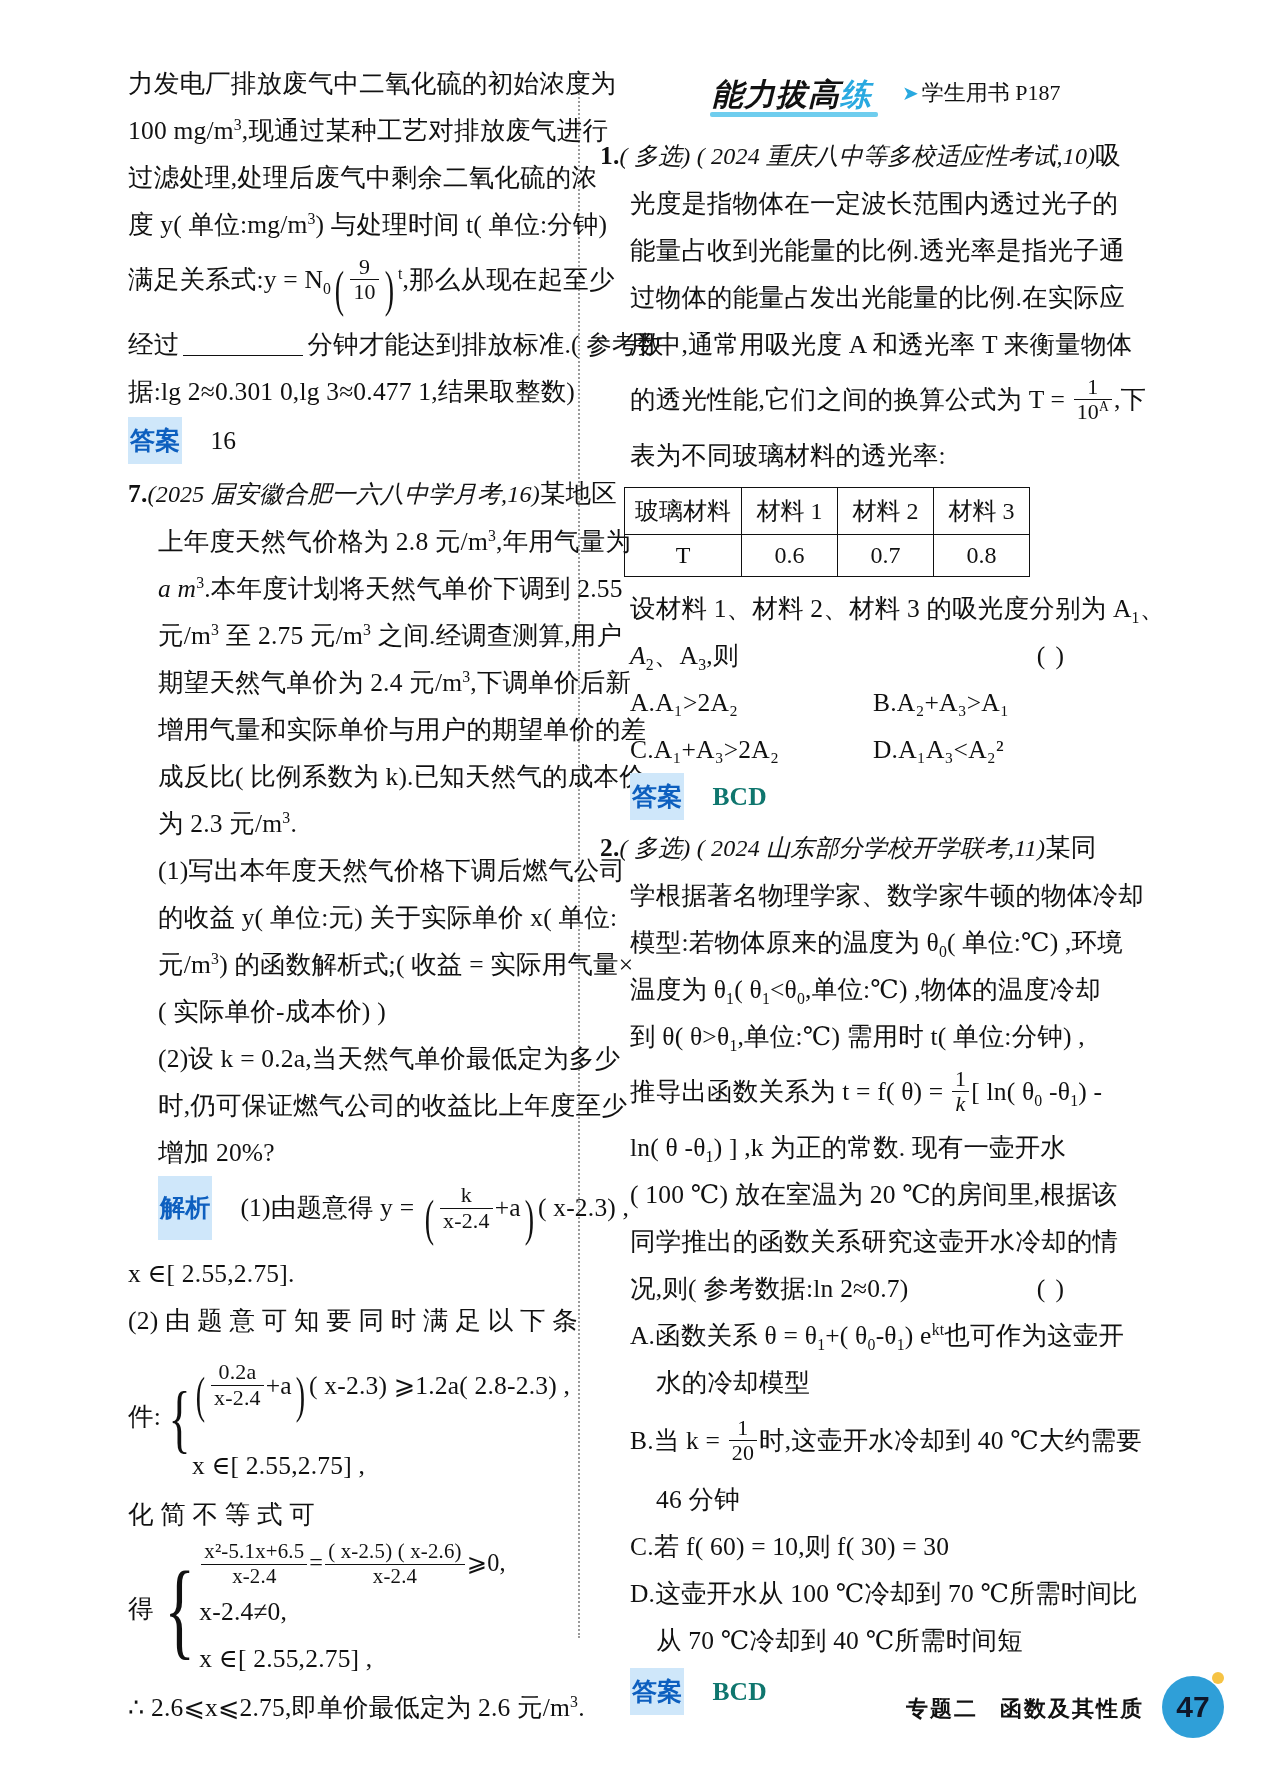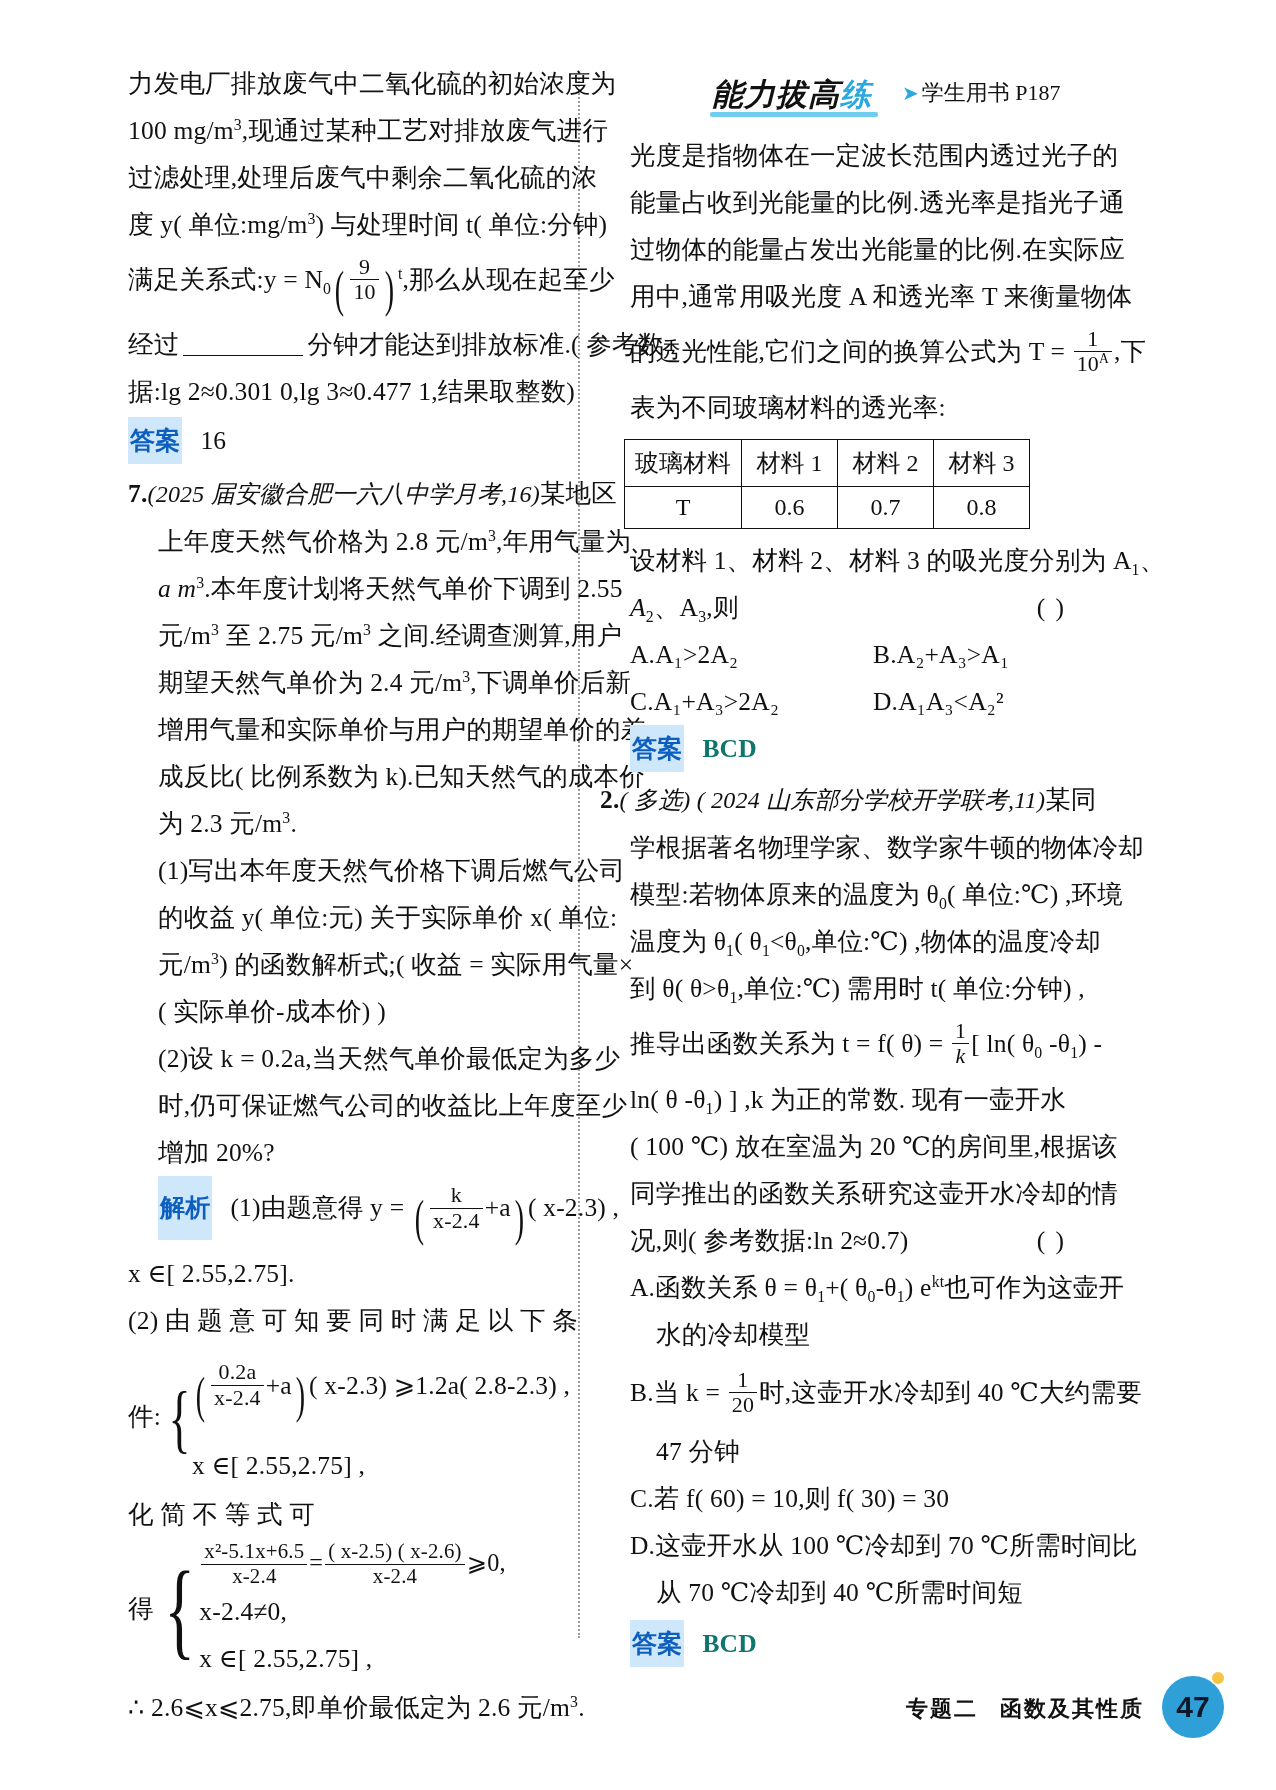--- a/index.html
+++ b/index.html
@@ -64,21 +64,21 @@
     margin: 0 4px;
   }
 
   
   .tag {
     display: inline-block;
     color: #0d5fbf;
     font-weight: bold;
     background: #cfe7fa;
     padding: 0 2px;
-    margin-right: 18px;
+    margin-right: 28px;
     font-style: normal;
     font-size: 25px;
     text-align: right;
   }
   .tagtext { color: #0f766e; font-weight: bold; font-style: normal; }
 
   
   .frac {
     display: inline-block;
     vertical-align: -0.52em;
@@ -284,20 +284,23 @@
           </span>
         </span>
     </div>
 
     <div class="ln"><span>∴ 2.6⩽x⩽2.75,即单价最低定为 2.6 元/m</span><sup>3</sup><span>.</span></div>
 
   </div>
 
   <div class="col col-right" style="top:132px;">
 
+    <div class="ln">
+      <span class="qnum">1.</span><span class="kai">( 多选) ( 2024 重庆八中等多校适应性考试,10)</span><span>吸</span>
+    </div>
     <div class="ln hang">光度是指物体在一定波长范围内透过光子的</div>
     <div class="ln hang">能量占收到光能量的比例.透光率是指光子通</div>
     <div class="ln hang">过物体的能量占发出光能量的比例.在实际应</div>
     <div class="ln hang">用中,通常用吸光度 A 和透光率 T 来衡量物体</div>
     <div class="ln hang" style="line-height:64px;">
       <span>的透光性能,它们之间的换算公式为 T = </span><span class="frac"><span class="nu">1</span><span class="de"><span>10</span><sup>A</sup></span></span><span>,下</span>
     </div>
     <div class="ln hang">表为不同玻璃材料的透光率:</div>
 
     <table class="mtbl">
@@ -351,21 +354,21 @@
     <div class="ln hang"><span>况,则( 参考数据:ln 2≈0.7)</span><span class="rightparen paren-blank">(      )</span></div>
 
     <div class="ln hang">
       <span>A.函数关系 θ = θ</span><sub>1</sub><span>+( θ</span><sub>0</sub><span>-θ</span><sub>1</sub><span>) e</span><sup>kt</sup><span>也可作为这壶开</span>
     </div>
     <div class="ln hang2">水的冷却模型</div>
 
     <div class="ln hang" style="line-height:70px;">
       <span>B.当 k = </span><span class="frac"><span class="nu">1</span><span class="de">20</span></span><span>时,这壶开水冷却到 40 ℃大约需要</span>
     </div>
-    <div class="ln hang2">47 分钟</div>
+    <div class="ln hang2">46 分钟</div>
 
     <div class="ln hang">C.若 f( 60) = 10,则 f( 30) = 30</div>
 
     <div class="ln hang">D.这壶开水从 100 ℃冷却到 70 ℃所需时间比</div>
     <div class="ln hang2">从 70 ℃冷却到 40 ℃所需时间短</div>
 
     <div class="ln hang" style="margin-top:4px;">
       <span class="tag">答案</span><span class="tagtext">BCD</span>
     </div>
 

